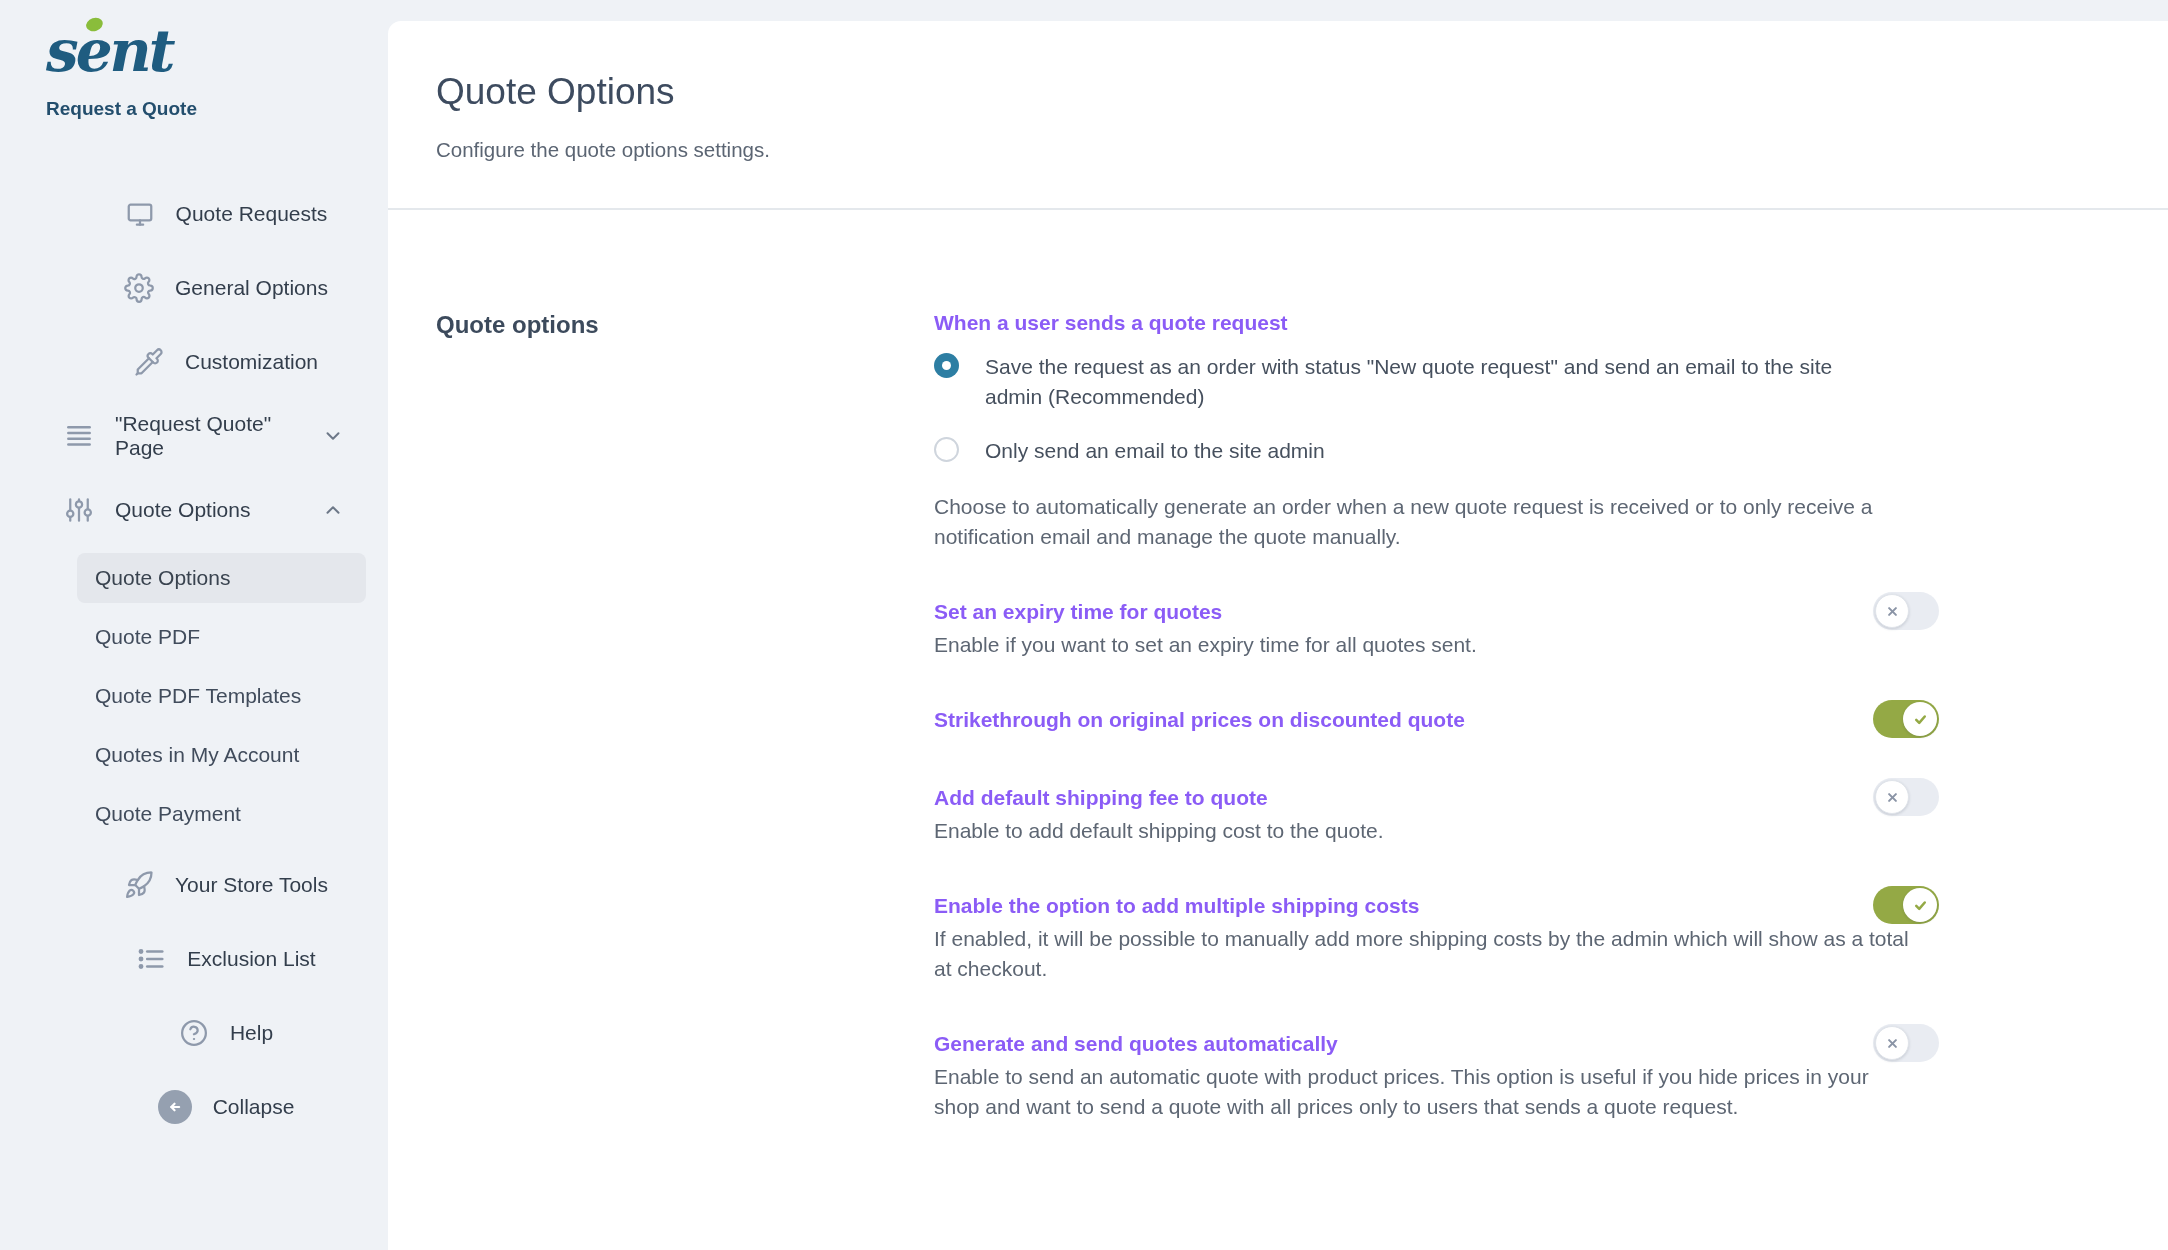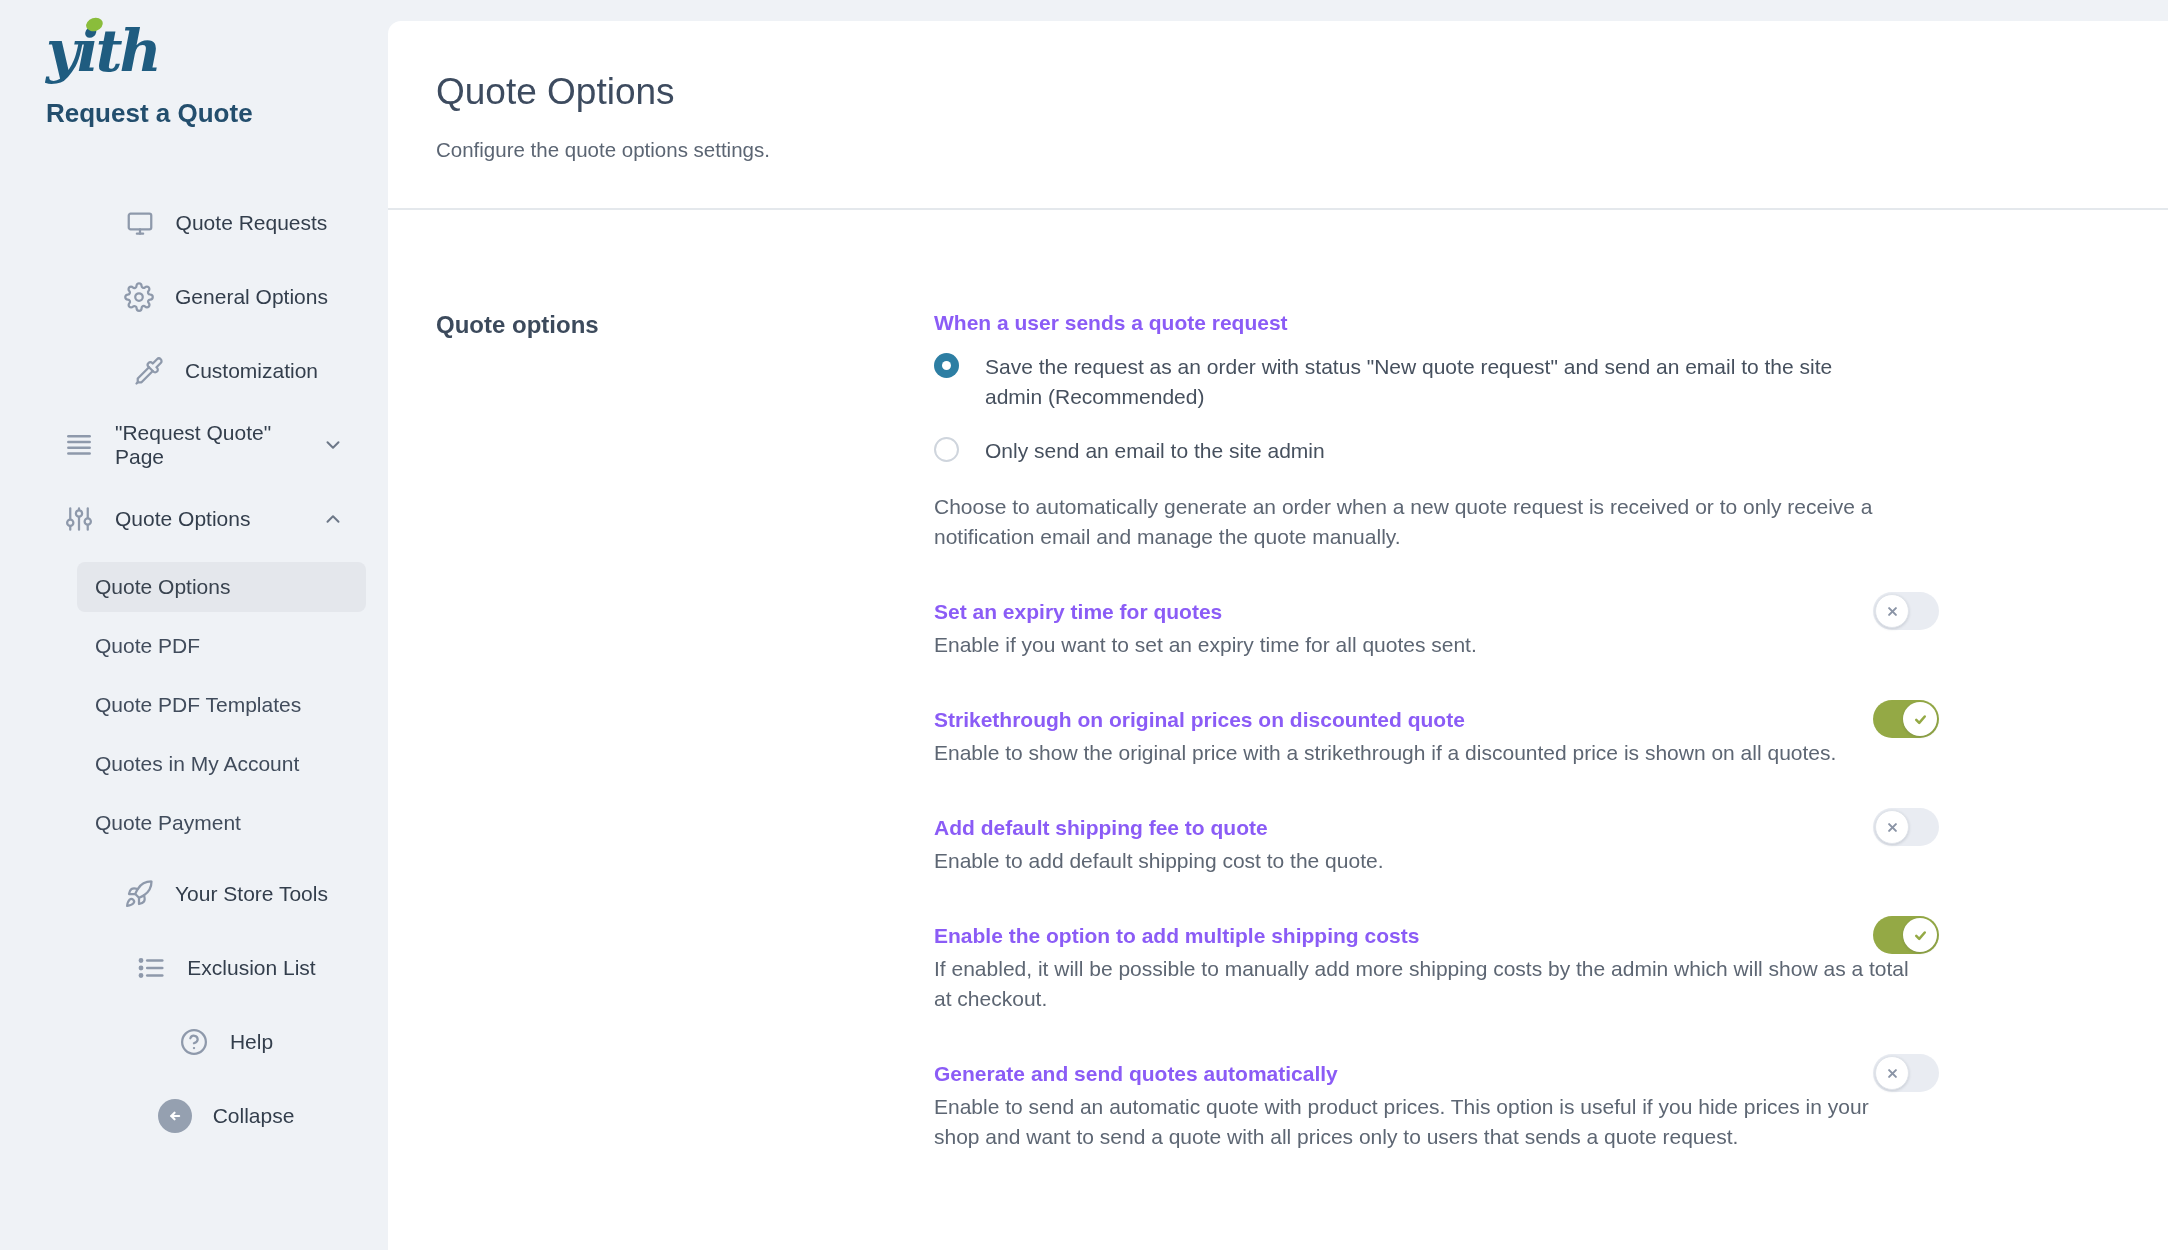--- a/index.html
+++ b/index.html
@@ -7,21 +7,21 @@
   body { font-family:"Liberation Sans", sans-serif; }
   .screen { position:relative; width:2168px; height:1250px; background:#eff2f6; overflow:hidden; }
 
   
   .sidebar { position:absolute; left:0; top:0; width:388px; height:1250px; background:#eff2f6; }
   .logo-block { position:relative; padding:20px 0 0 46px; }
   .logo-text { font-family:"DejaVu Serif", serif; font-style:italic; font-weight:bold;
                font-size:58px; line-height:1.1; color:#1f5c80; letter-spacing:-3px; }
   .logo-dot { position:absolute; left:86px; top:18px; width:17px; height:13px;
               background:#8abd3b; border-radius:50%; transform:rotate(-18deg); }
-  .app-title { padding:14px 0 0 46px; font-size:26px; font-weight:bold; color:#234e6d; }
+  .app-title { padding:14px 0 0 46px; font-size:19px; font-weight:bold; color:#234e6d; }
 
   nav { margin-top:57px; }
   .nav-item { display:flex; align-items:center; height:74px; padding-left:64px; cursor:pointer;justify-content:center; }
   .nav-icon { width:30px; height:30px; flex:none; }
   .nav-icon svg { width:30px; height:30px; stroke:#8e99ab; fill:none; stroke-width:1.8;
                   stroke-linecap:round; stroke-linejoin:round; }
   .nav-icon.filled { width:34px; height:34px; background:#95a0b0; border-radius:50%;
                      display:flex; align-items:center; justify-content:center; }
   .nav-icon.filled svg { width:22px; height:22px; stroke:#ffffff; stroke-width:2.4; }
   .nav-label { margin-left:21px; font-size:21px; font-weight:500; color:#333e4c; }
@@ -80,21 +80,21 @@
   .toggle.off .icon-x { display:block; }
   .toggle.on .icon-check { display:block; }
 </style>
 </head>
 <body>
 
 <div class="screen">
 
   <aside class="sidebar">
     <div class="logo-block">
-      <span class="logo-text">yith</span>
+      <span class="logo-text">sent</span>
       <span class="logo-dot"></span>
     </div>
     <div class="app-title">Request a Quote</div>
 
     <nav>
 
       <div class="nav-item">
         <span class="nav-icon">
           <svg viewBox="0 0 24 24">
               <rect x="3" y="4.5" width="18" height="12.5" rx="1.5"></rect>
@@ -280,21 +280,20 @@
             <div class="opt-label">Strikethrough on original prices on discounted quote</div>
             <div class="toggle on">
               <span class="knob">
 
                 <svg class="icon-check" viewBox="0 0 20 20">
                     <polyline points="5 10.5 8.5 14 15 6.5"></polyline>
                   </svg>
               </span>
             </div>
           </div>
-          <p class="opt-desc">Enable to show the original price with a strikethrough if a discounted price is shown on all quotes.</p>
         </div>
 
         <div class="option-row">
           <div class="row-head">
             <div class="opt-label">Add default shipping fee to quote</div>
             <div class="toggle off">
               <span class="knob">
                 <svg class="icon-x" viewBox="0 0 20 20">
                     <line x1="6" y1="6" x2="14" y2="14"></line>
                     <line x1="14" y1="6" x2="6" y2="14"></line>

